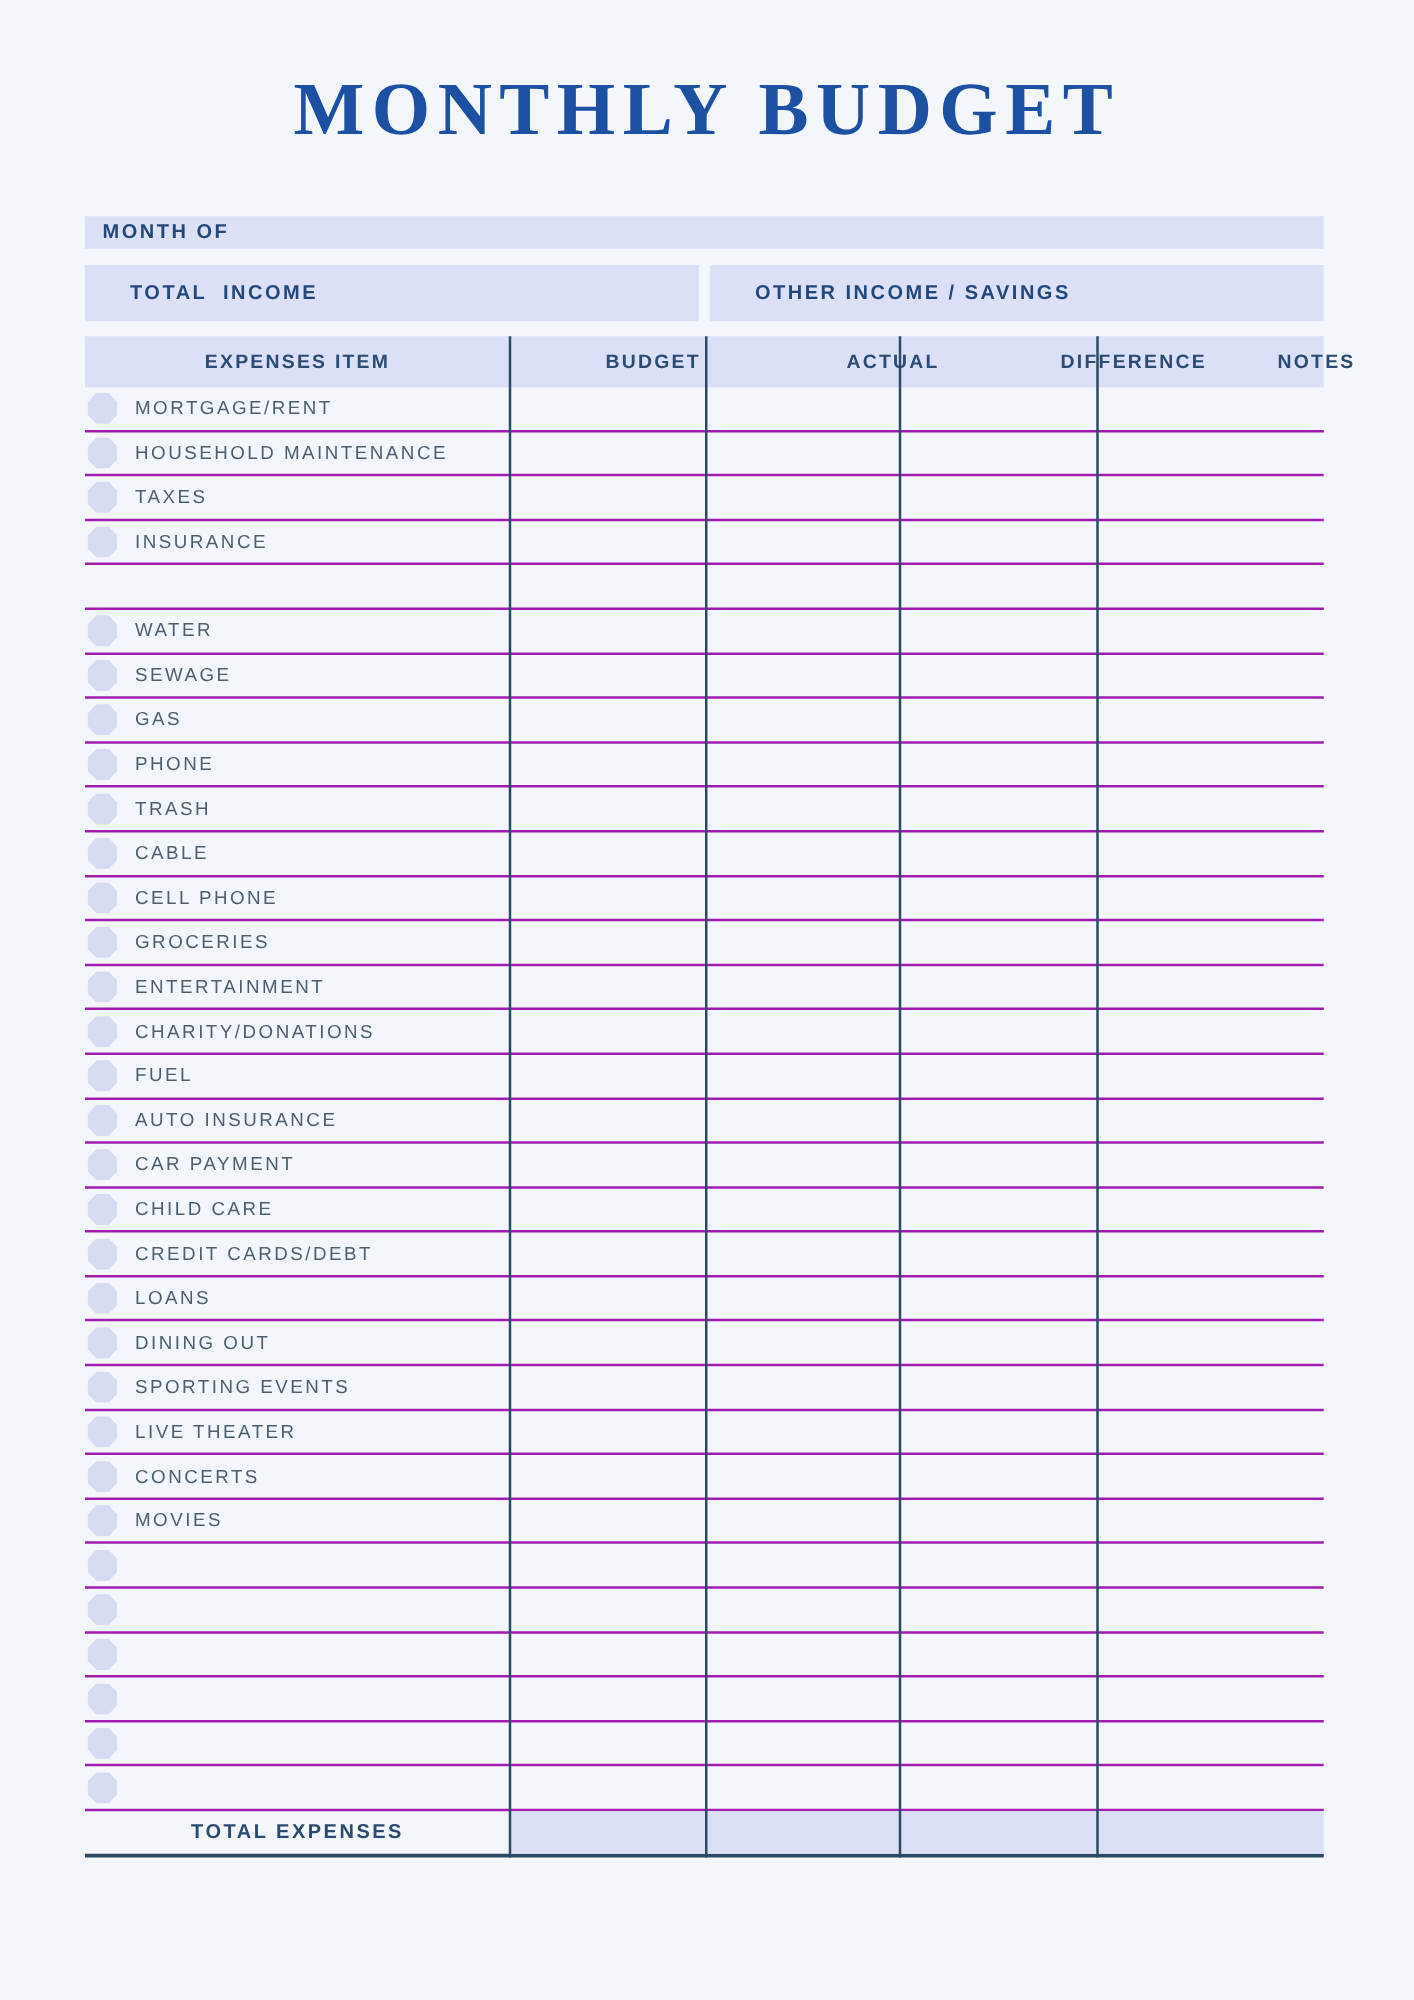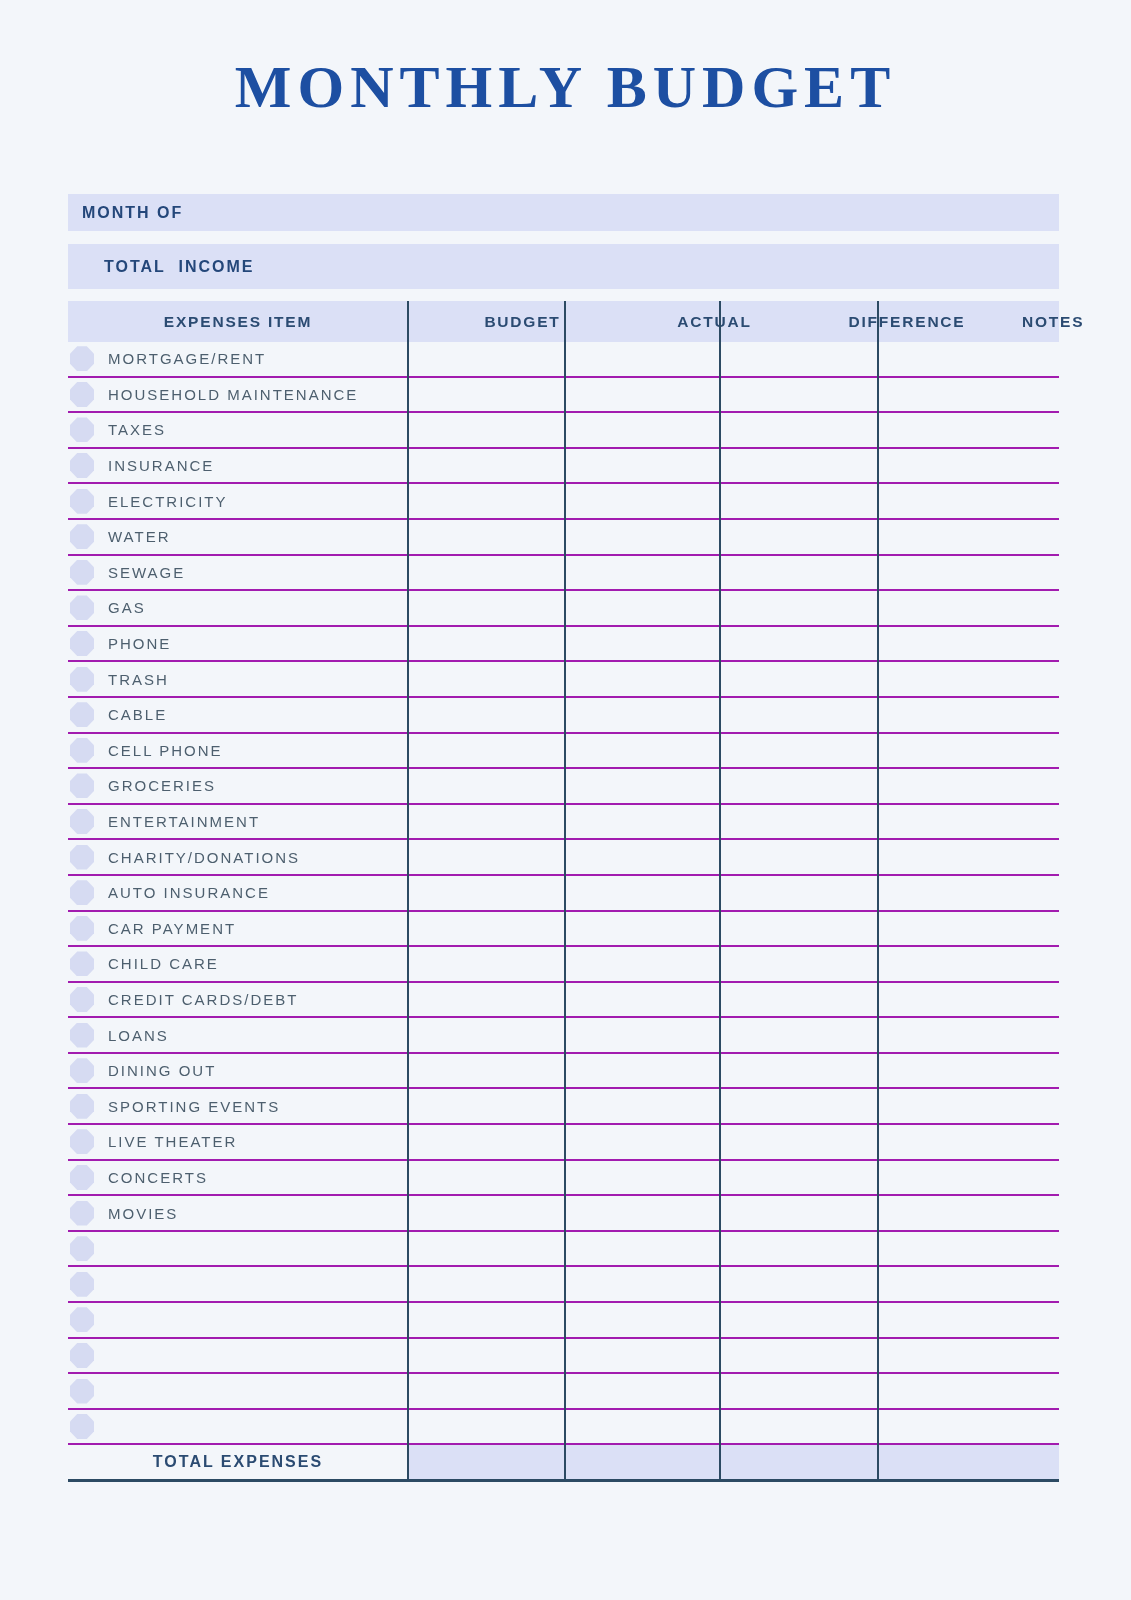--- a/index.html
+++ b/index.html
@@ -34,22 +34,22 @@
     padding-left: 14px;
   }
   .bar-label {
     font-weight: 700;
     font-size: 16px;
     letter-spacing: 2px;
     color: #24477a;
     white-space: pre-wrap;
   }
   .month-bar {
-    margin-top: 68px;
-    height: 37px;
+    margin-top: 47px;
+    height: 26px;
   }
   .bars-row {
     margin-top: 13px;
     display: flex;
     gap: 9px;
   }
   .half-bar {
     height: 45px;
     flex: 1 1 0;
     padding-left: 36px;
@@ -140,20 +140,23 @@
 <div class="content">
 
   <div class="bar month-bar">
     <span class="bar-label">MONTH OF</span>
   </div>
 
   <div class="bars-row">
     <div class="bar half-bar">
       <span class="bar-label">TOTAL  INCOME</span>
     </div>
+    <div class="bar half-bar">
+      <span class="bar-label">OTHER INCOME / SAVINGS</span>
+    </div>
   </div>
 
   <div class="budget-table">
     <div class="vline v1"></div>
     <div class="vline v2"></div>
     <div class="vline v3"></div>
     <div class="vline v4"></div>
 
     <div class="grid-row thead">
       <div class="th">EXPENSES ITEM</div>
@@ -198,24 +201,20 @@
           <div class="label-cell">
             <span class="bullet"></span>
             <span class="row-label">INSURANCE</span>
           </div>
           <div class="cell"></div>
           <div class="cell"></div>
           <div class="cell"></div>
           <div class="cell"></div>
         </div>
         <div class="grid-row row">
-          <div class="label-cell">
-            <span class="bullet"></span>
-            <span class="row-label">ELECTRICITY</span>
-          </div>
           <div class="cell"></div>
           <div class="cell"></div>
           <div class="cell"></div>
           <div class="cell"></div>
         </div>
         <div class="grid-row row">
           <div class="label-cell">
             <span class="bullet"></span>
             <span class="row-label">WATER</span>
           </div>
@@ -301,20 +300,30 @@
           </div>
           <div class="cell"></div>
           <div class="cell"></div>
           <div class="cell"></div>
           <div class="cell"></div>
         </div>
         <div class="grid-row row">
           <div class="label-cell">
             <span class="bullet"></span>
             <span class="row-label">CHARITY/DONATIONS</span>
+          </div>
+          <div class="cell"></div>
+          <div class="cell"></div>
+          <div class="cell"></div>
+          <div class="cell"></div>
+        </div>
+        <div class="grid-row row">
+          <div class="label-cell">
+            <span class="bullet"></span>
+            <span class="row-label">FUEL</span>
           </div>
           <div class="cell"></div>
           <div class="cell"></div>
           <div class="cell"></div>
           <div class="cell"></div>
         </div>
         <div class="grid-row row">
           <div class="label-cell">
             <span class="bullet"></span>
             <span class="row-label">AUTO INSURANCE</span>

